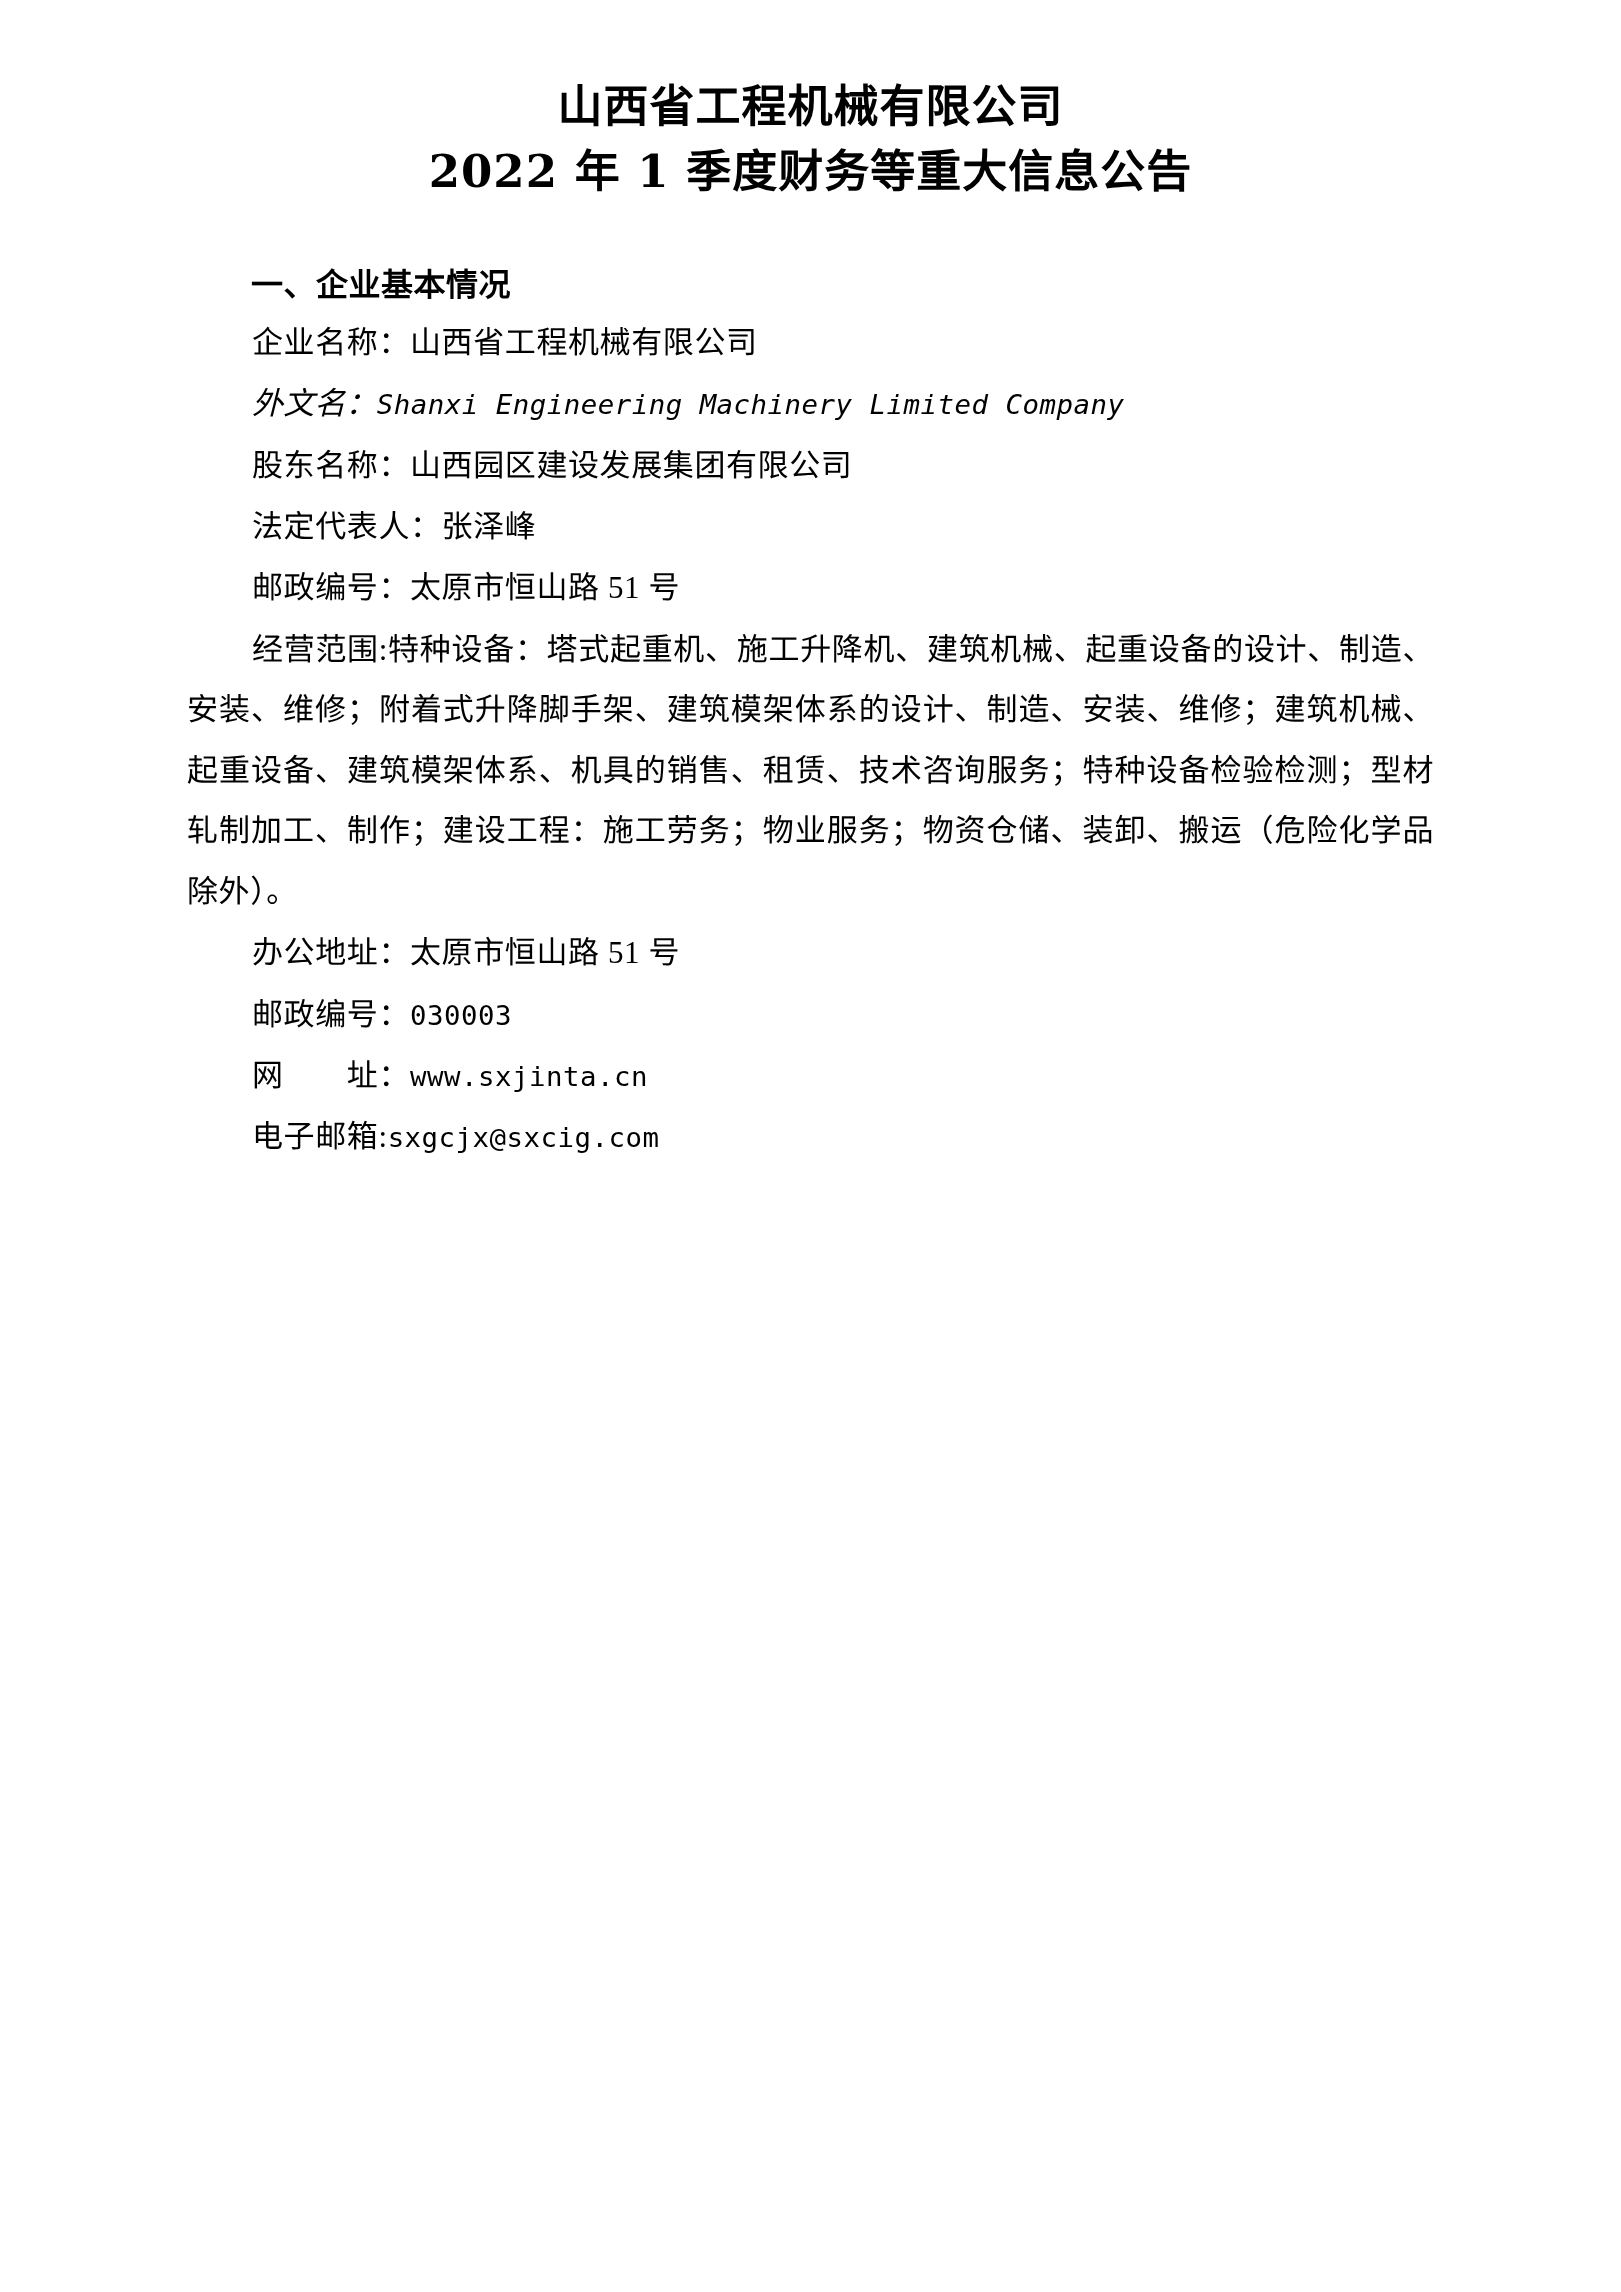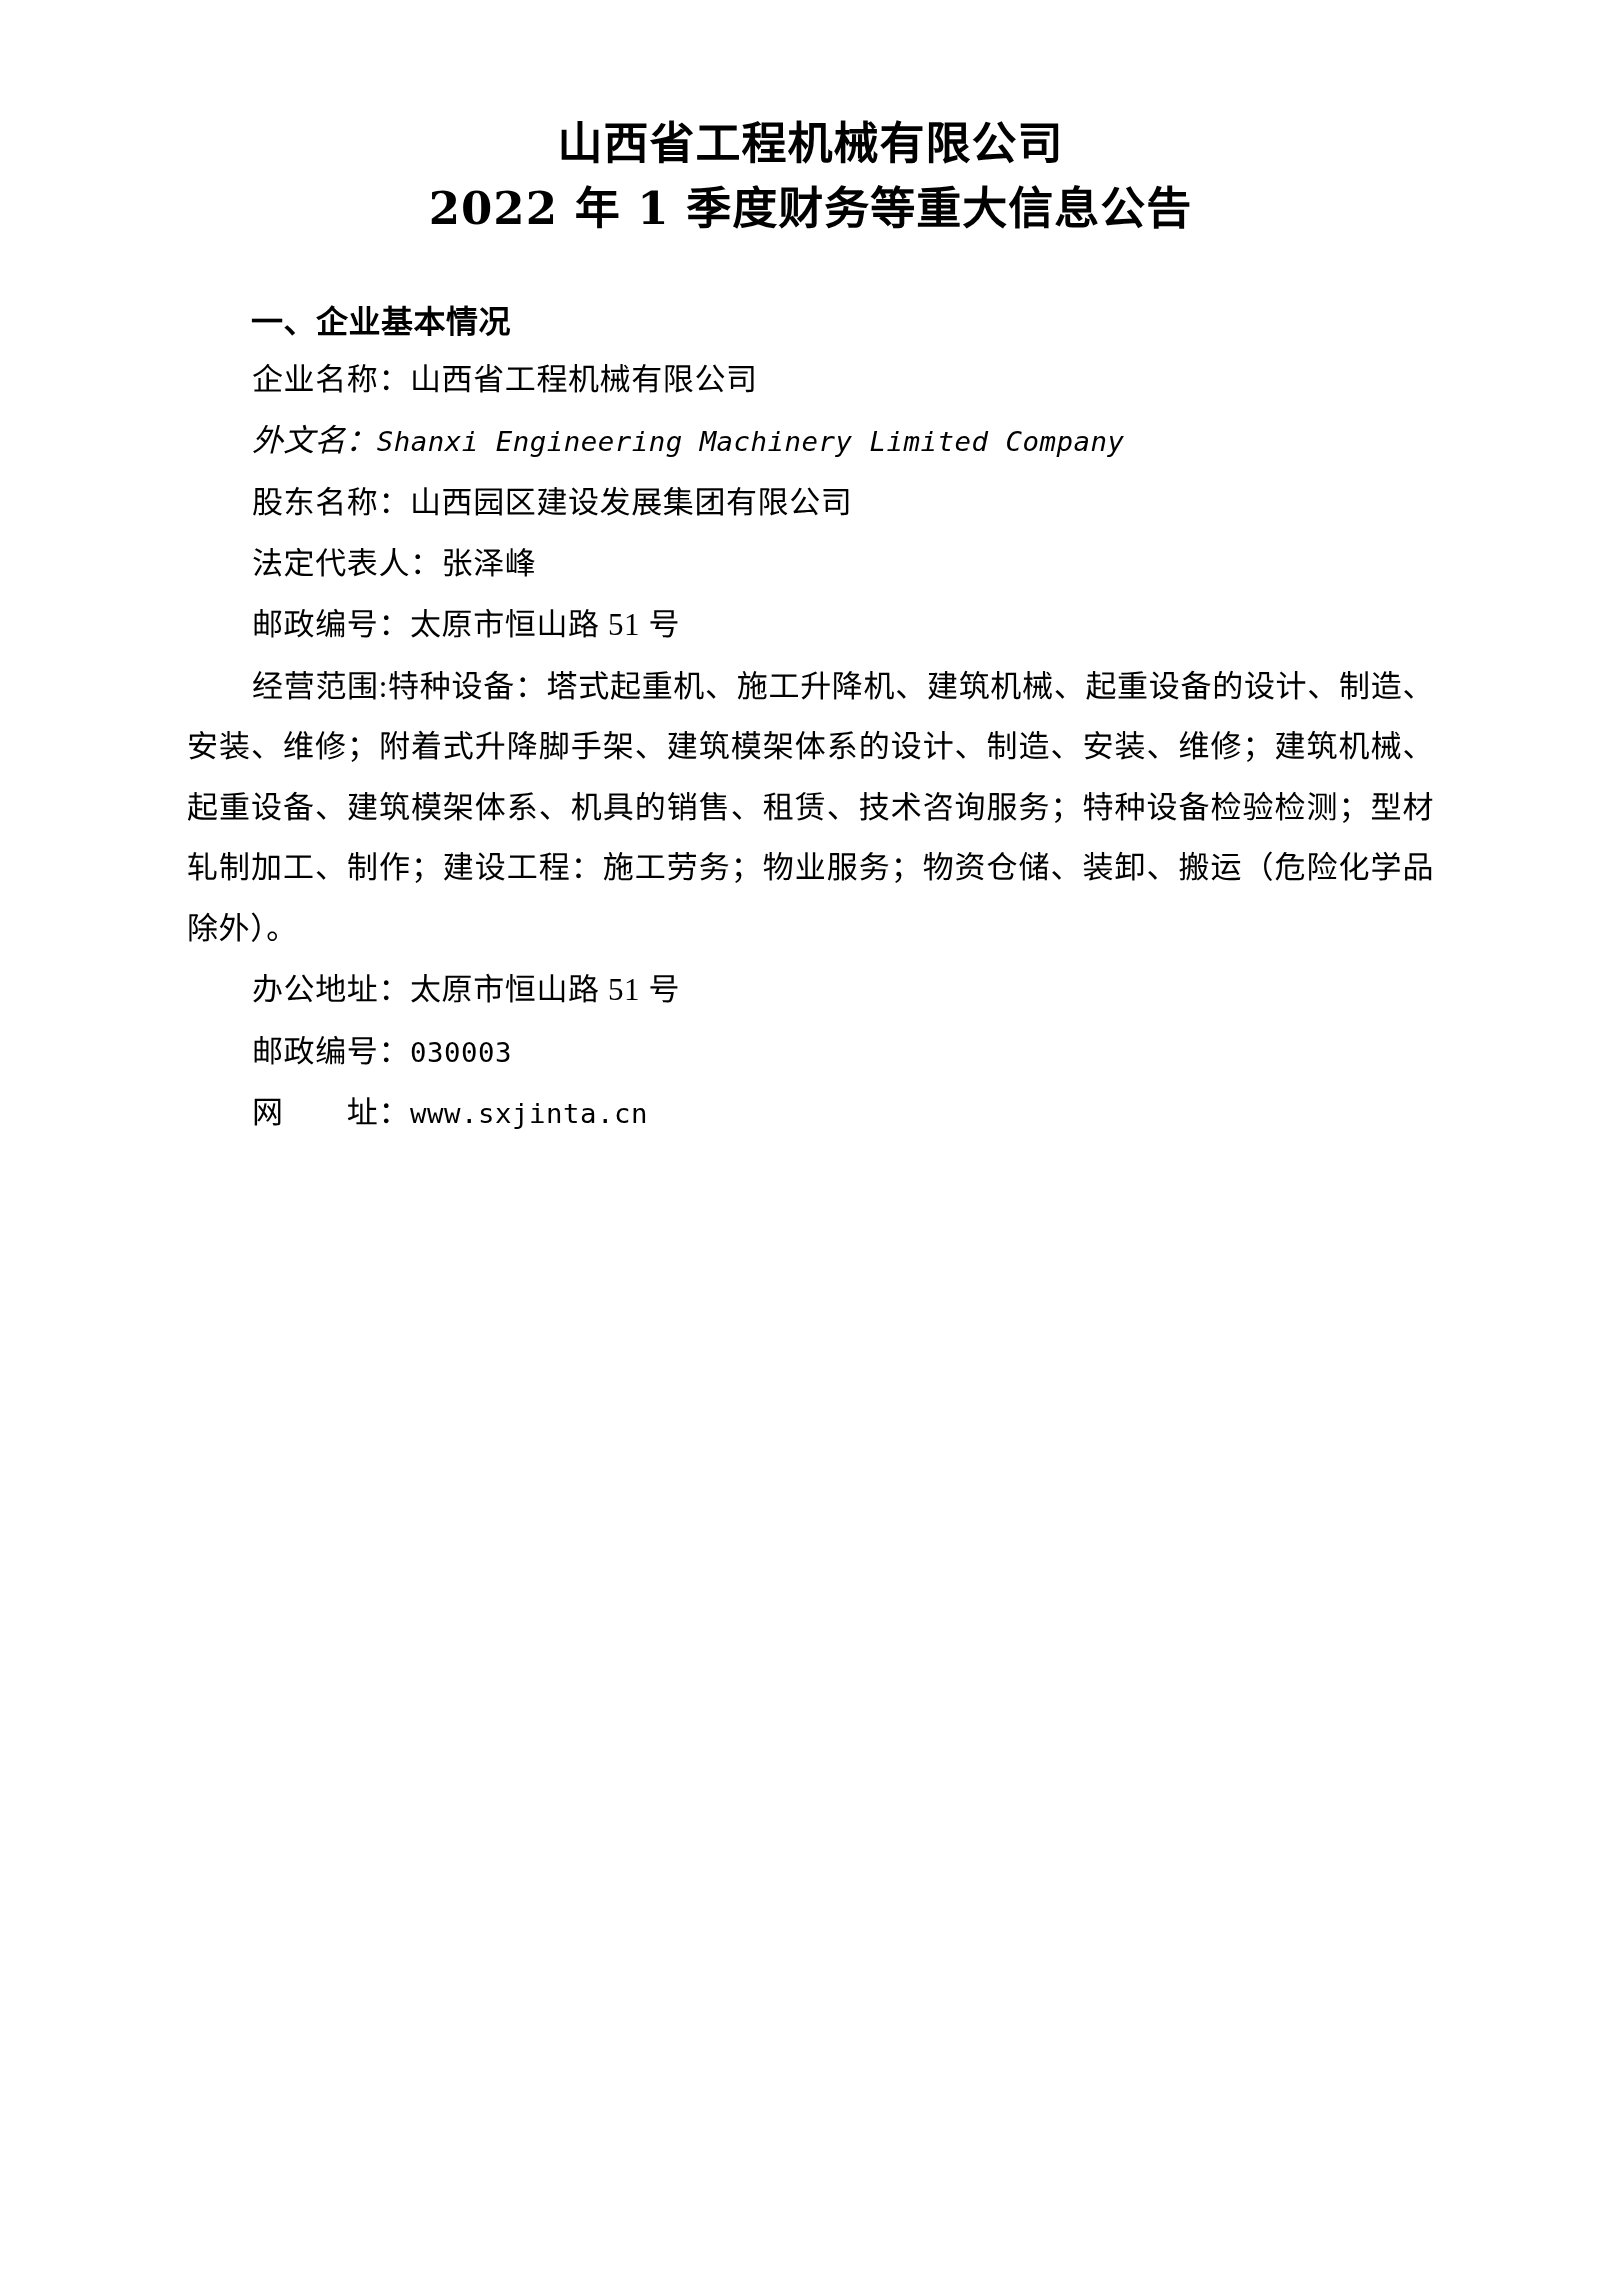--- a/index.html
+++ b/index.html
@@ -15,21 +15,21 @@
     font-family: "Liberation Serif", "DejaVu Serif", serif;
     color: #000000;
     -webkit-font-smoothing: antialiased;
   }
 
   .page {
     position: relative;
     width: 1621px;
     height: 2240px;
     box-sizing: border-box;
-    padding: 111px 186px 0 186px;
+    padding: 74px 186px 0 186px;
     background: #ffffff;
     overflow: hidden;
   }
 
   .doc-title {
     text-align: center;
     font-family: "DejaVu Serif", "Liberation Serif", serif;
     font-weight: bold;
     font-size: 45px;
     line-height: 1.45;
@@ -120,16 +120,19 @@
   </p>
 
   <p class="para">
     <span>邮政编号：</span><span class="mono">030003</span>
   </p>
 
   <p class="para">
     <span>网　　址：</span><span class="mono">www.sxjinta.cn</span>
   </p>
 
+  <p class="para">
+    <span>电子邮箱:</span><span class="mono">sxgcjx@sxcig.com</span>
+  </p>
 
 
 </div>
 
 
 </body></html>

